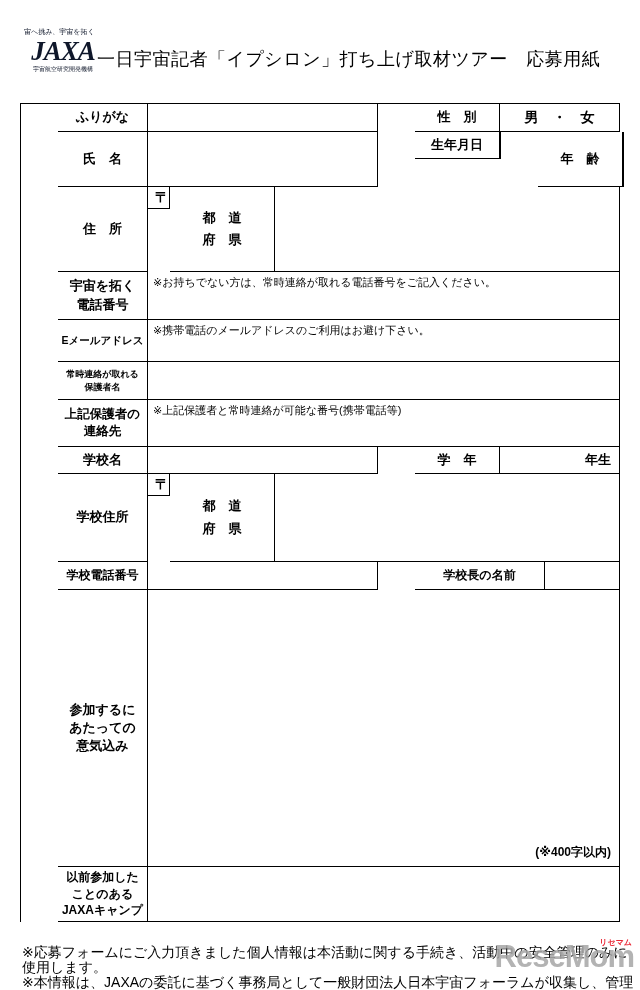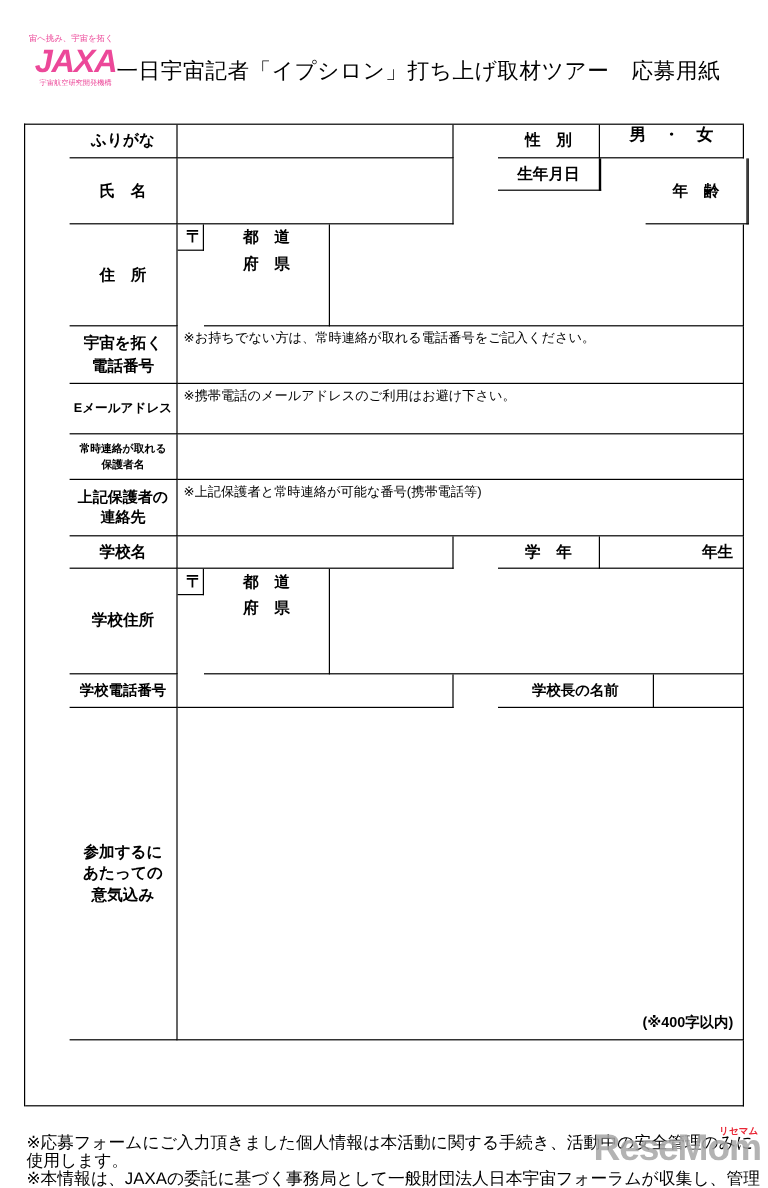--- a/index.html
+++ b/index.html
@@ -1,32 +1,32 @@
 <!DOCTYPE html>
 <html><head>
 <meta charset="utf-8">
 <style>
   * { margin:0; padding:0; box-sizing:border-box; }
   html,body { background:#ffffff; }
   body { font-family:"Liberation Sans","DejaVu Sans",sans-serif; color:#000; }
   .page { position:relative; width:640px; height:990px; background:#fff; overflow:hidden; }
 
   
-  .logo { position:absolute; left:24px; top:27px; width:78px; text-align:center; color:#ec4899; }
+  .logo { position:absolute; left:24px; top:27px; width:78px; text-align:center; color:#0f172a;font-family:Liberation Serif, serif; }
   .logo-tagline { font-size:7px; letter-spacing:0px; white-space:nowrap; text-align:left; }
   .logo-name { font-size:27px; font-weight:bold; font-style:italic; line-height:28px; letter-spacing:-1px; }
   .logo-sub { font-size:6px; white-space:nowrap; }
   .title { position:absolute; left:97px; top:47px; font-size:18px; font-weight:normal; letter-spacing:0.5px; white-space:nowrap; }
 
   
   .tbl { position:absolute; left:20px; top:103px; width:600px; border-top:1px solid #000; border-left:1px solid #000; }
   .row { display:flex; width:100%; }
   .c { border-right:1px solid #000; border-bottom:1px solid #000; position:relative; }
   .lbl { display:flex; flex-direction:column; align-items:center; justify-content:center; font-weight:bold; font-size:13px; text-align:center; line-height:1.4;margin-left:37px; }
-  .center { display:flex; justify-content:center; }
+  .center { display:flex; align-items:center; justify-content:center; }
   .w90 { width:90px; flex:none; }
   .w230 { width:230px; flex:none; }
   .w85 { width:85px; flex:none; }
   .w105 { width:105px; flex:none; }
   .w130 { width:130px; flex:none; }
   .grow { flex:1 1 auto; min-width:0; }
   .col { display:flex; }
   .note { font-size:11px; padding:3px 5px; line-height:1.35; }
   .postal { font-size:14px; font-weight:bold; padding:2px 0 0 7px; height:22px; }
   .pref { font-size:13px; font-weight:bold; line-height:1.7; }
@@ -196,20 +196,25 @@
         <span>参加するに</span>
         <span>あたっての</span>
         <span>意気込み</span>
       </div>
       <div class="c grow">
         <div class="motiv-note">(※400字以内)</div>
       </div>
     </div>
 
     <div class="row" style="height:55px;">
+      <div class="c w90 lbl mid-lbl">
+        <span>以前参加した</span>
+        <span>ことのある</span>
+        <span>JAXAキャンプ</span>
+      </div>
       <div class="c grow"></div>
     </div>
 
   </div>
 
   <div class="footer">
     <div>※応募フォームにご入力頂きました個人情報は本活動に関する手続き、活動中の安全管理のみに使用します。</div>
     <div>※本情報は、JAXAの委託に基づく事務局として一般財団法人日本宇宙フォーラムが収集し、管理しています。</div>
   </div>
 

